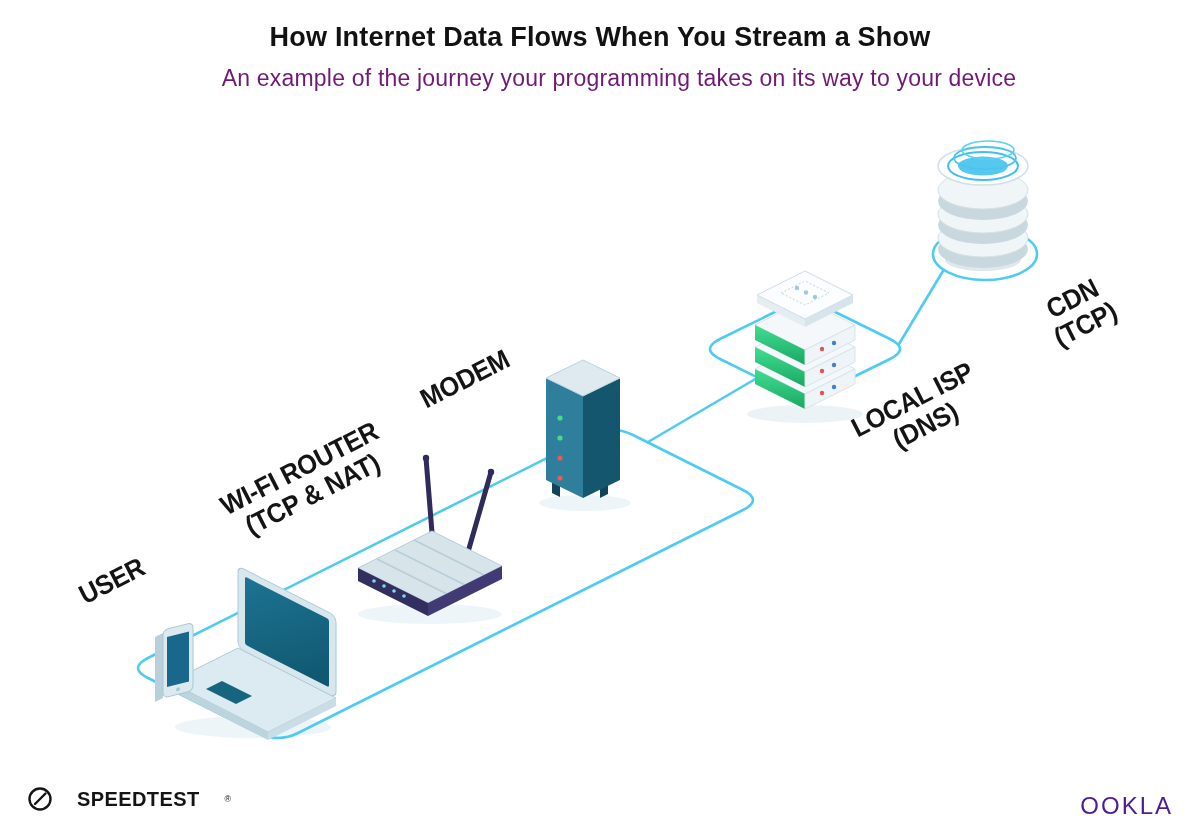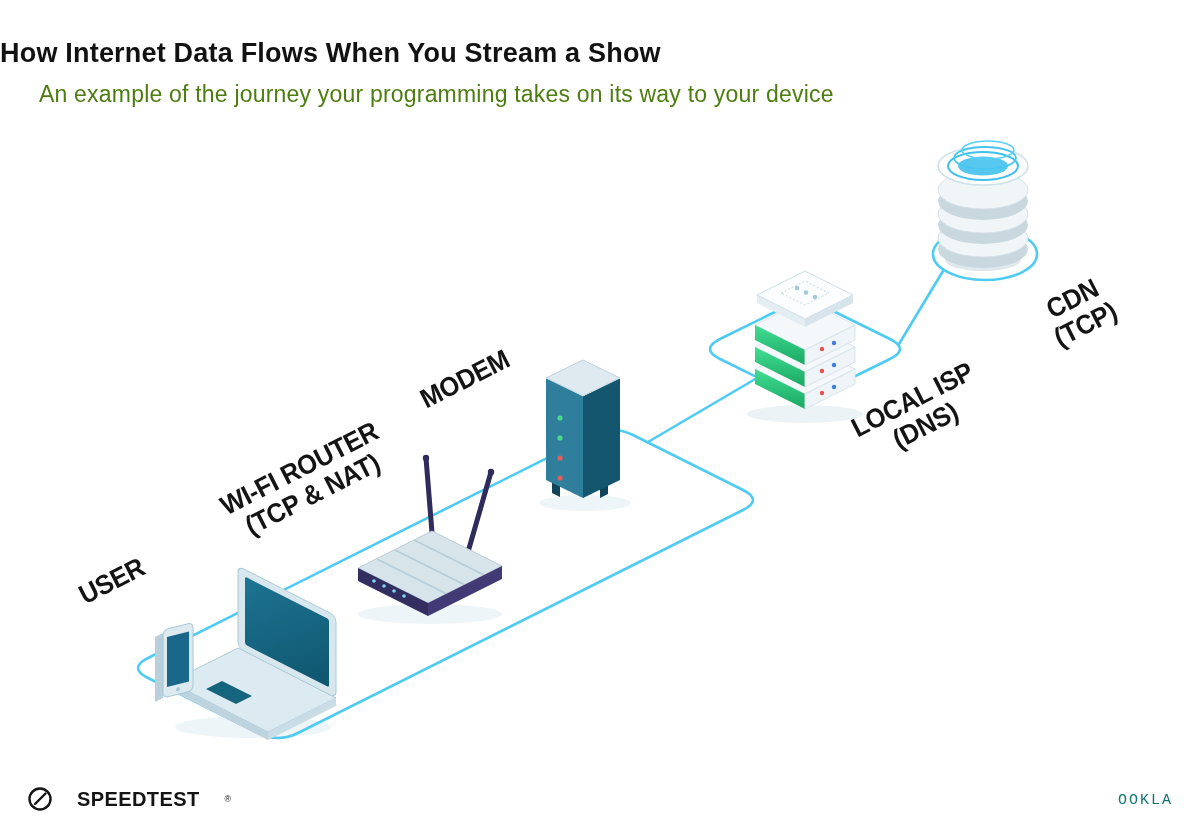--- a/index.html
+++ b/index.html
@@ -1,41 +1,41 @@
 <!DOCTYPE html>
 <html><head>
 <meta charset="utf-8">
 <style>
   html,body { margin:0; padding:0; background:#ffffff; }
   .canvas {
     position:relative; width:1200px; height:836px; background:#ffffff;
     overflow:hidden; font-family:"Liberation Sans", sans-serif;
   }
-  .header { position:absolute; top:38px; left:0; right:0; }
+  .header { position:absolute; top:22px; left:0; right:0; text-align:center; }
   .title {
     margin:0 0 12px 0; font-size:27px; font-weight:700; color:#121212;
     letter-spacing:0.2px;
   }
   .subtitle {
-    margin:1px; font-size:23px; font-weight:400; color:#4d7c0f; letter-spacing:0.2px;padding-left:38px;
+    margin:1px; font-size:23px; font-weight:400; color:#701a75; letter-spacing:0.2px;padding-left:38px;
   }
   .diagram-svg { position:absolute; top:0; left:0; }
   .iso-label {
     position:absolute; text-align:center; font-weight:700; font-size:27px;
     letter-spacing:-0.3px; color:#141414; line-height:1.06; white-space:nowrap;
     transform:rotate(-27deg) scaleX(0.94); transform-origin:center center;
   }
   .footer-left {
     position:absolute; left:27px; top:786px; display:flex; align-items:center; gap:24px;
   }
   .speedtest-text { font-size:20px; font-weight:700; color:#141414; letter-spacing:0.4px; }
   .speedtest-mark { font-size:9px; font-weight:400; color:#141414; vertical-align:super; margin-left:1px; }
   .footer-right {
-    position:absolute; right:27px; top:792px; font-size:15px; font-weight:500;
-    color:#0f766e; letter-spacing:2px;font-family:Liberation Mono, monospace;
+    position:absolute; right:27px; top:792px; font-size:24px; font-weight:500;
+    color:#4c1d95; letter-spacing:2px;
   }
 </style>
 </head>
 <body>
 
 <div class="canvas">
 
   <div class="header">
     <h1 class="title">How Internet Data Flows When You Stream a Show</h1>
     <p class="subtitle">An example of the journey your programming takes on its way to your device</p>

